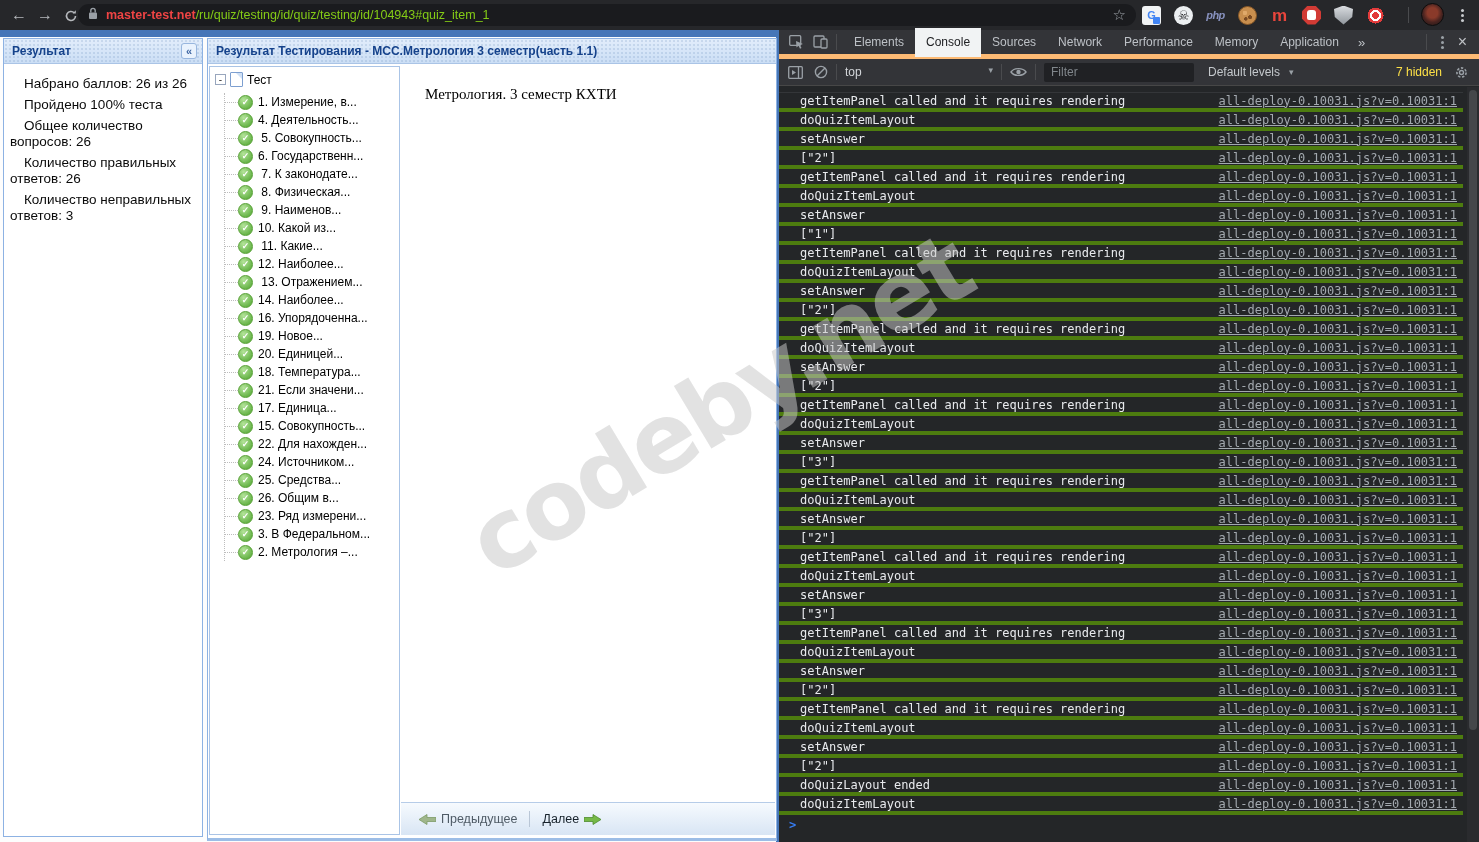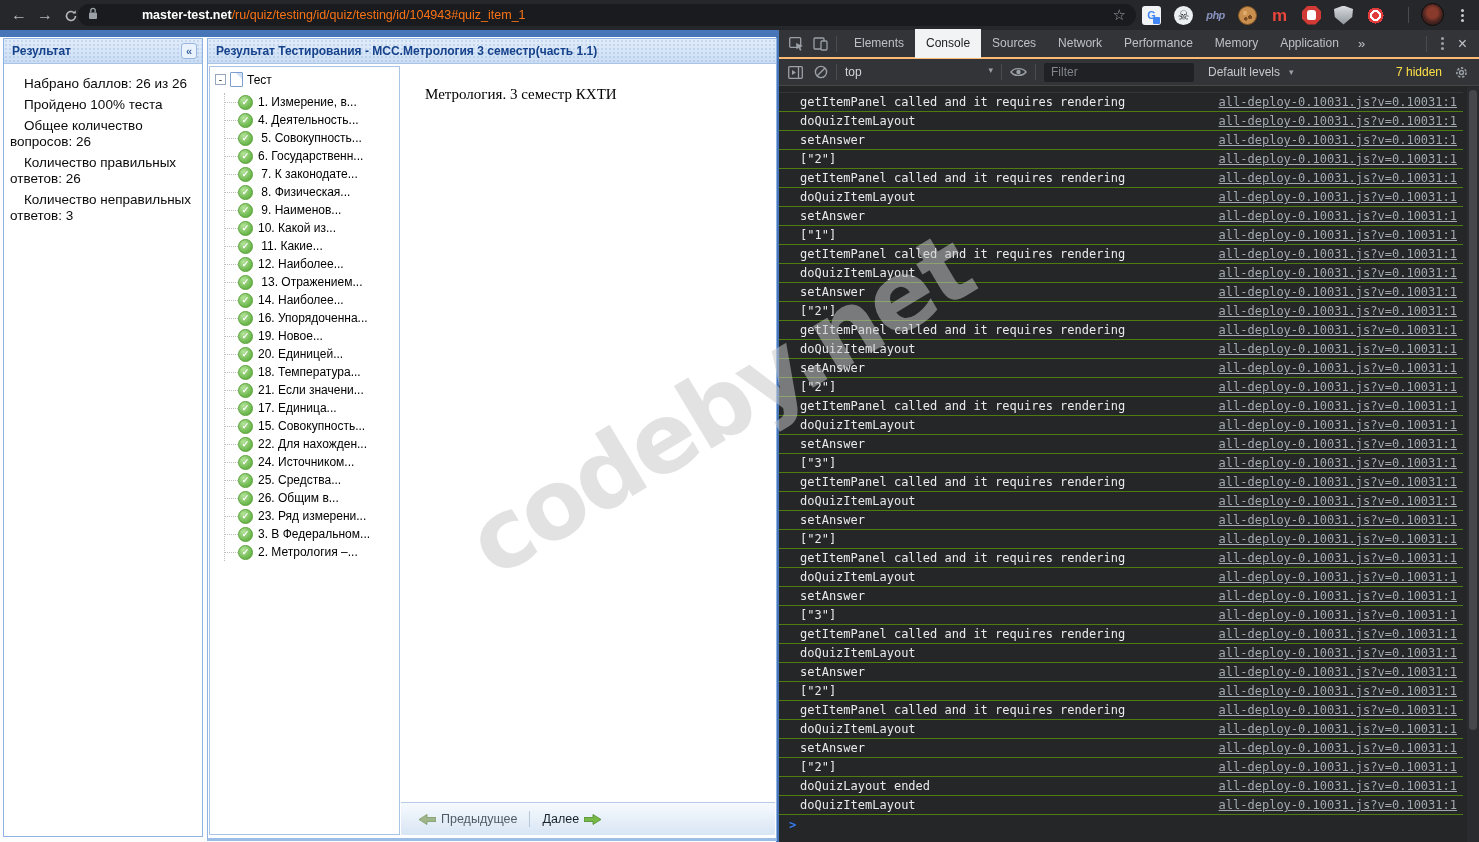--- a/index.html
+++ b/index.html
@@ -6,22 +6,22 @@
   html,body { width:1479px; height:842px; overflow:hidden; }
   body { font-family:"Liberation Sans", sans-serif; background:#fff; position:relative; }
   #app { position:absolute; inset:0; width:1479px; height:842px; background:#fff; }
 
   
   .chrome { position:absolute; left:0; top:0; width:1479px; height:30px; background:#26272a; display:flex; align-items:center; }
   .nav-ic { color:#b6b9bd; font-size:16px; width:26px; text-align:center; flex:0 0 auto; }
   .nav-ic svg { vertical-align:middle; }
   .omnibox { position:absolute; left:78px; top:4px; width:1058px; height:22px; background:#1a1b1e; border-radius:11px; display:flex; align-items:center; padding:0 10px; }
   .omnibox .url { font-size:12.5px; white-space:nowrap; overflow:hidden; margin-left:8px; flex:1; }
-  .url .domain { color:#ffffff; font-weight:bold;margin-left:36px; }
-  .url .path { color:#f97316; }
+  .url .domain { color:#ef4444; font-weight:bold; }
+  .url .path { color:#84cc16; }
   .star { color:#9aa0a6; font-size:15px; margin-left:8px; }
   .ext-row { position:absolute; left:1142px; top:0; height:30px; display:flex; align-items:center; gap:13px; }
   .ext { width:19px; height:19px; display:flex; align-items:center; justify-content:center; font-size:11px; position:relative; }
   .ext.v-translate { background:#f1f3f4; border-radius:3px; color:#4285f4; font-weight:bold; font-size:11px; }
   .ext.v-translate::after { content:''; position:absolute; right:1px; bottom:1px; width:7px; height:7px; background:#4285f4; border-radius:1px; }
   .ext.v-skull { background:#eceff1; border-radius:50%; color:#202124; font-size:13px; }
   .ext.v-php { color:#8892bf; font-style:italic; font-weight:bold; font-size:11px; letter-spacing:-0.5px; }
   .ext.v-cookie { background:radial-gradient(circle at 35% 35%, #e0a96a 2px, transparent 2.5px), radial-gradient(circle at 65% 60%, #7a4a22 1.8px, transparent 2.2px), radial-gradient(circle at 40% 70%, #7a4a22 1.5px, transparent 2px), #c98f4e; border-radius:50%; border:1px solid #8a5a28; }
   .ext.v-monkey { color:#e8453c; font-weight:800; font-size:17px; line-height:19px; }
   .ext.v-stop-hand { background:#d23b35; clip-path:polygon(30% 0,70% 0,100% 30%,100% 70%,70% 100%,30% 100%,0 70%,0 30%); }
@@ -60,21 +60,21 @@
   .content-pane { position:absolute; left:193px; right:1px; top:27px; bottom:3px; background:#fff; }
   .quiz-title { position:absolute; left:24px; top:20px; font-family:"Liberation Serif", serif; font-size:15px; color:#000; }
   .content-footer { position:absolute; left:0; right:0; bottom:0; height:33px; background:linear-gradient(#f6fafe,#d8e5f4); border-top:1px solid #b6cce8; display:flex; align-items:center; padding-left:10px; font-size:12.5px; }
   .nav-btn { display:flex; align-items:center; gap:5px; padding:0 8px; cursor:default; }
   .nav-btn .lbl-prev { color:#4f5b66; }
   .nav-btn .lbl-next { color:#17222b; }
   .footer-sep { width:1px; height:16px; background:#b9c6d6; margin:0 4px; }
 
   
   .devtools { position:absolute; left:779px; top:30px; width:700px; height:812px; background:#242628; font-family:"Liberation Sans", sans-serif; }
-  .dt-tabs { height:29px; background:#333438; border-bottom:2px solid #fdba74; display:flex; align-items:center; color:#bdc1c6; }
+  .dt-tabs { height:29px; background:#333438; border-bottom:5px solid #fdba74; display:flex; align-items:center; color:#bdc1c6; }
   .dt-tabicon { margin-left:10px; display:flex; align-items:center; }
   .dt-tab { padding:0 11px; font-size:12px; line-height:29px; height:29px; white-space:nowrap; }
   .dt-tab.active { background:#f1f3f4; color:#202124; }
   .dt-more-tabs { padding:0 8px; font-size:13px; }
   .dt-tabs-right { margin-left:auto; display:flex; align-items:center; gap:14px; padding-right:12px; }
   .dt-kebab i { width:3px; height:3px; border-radius:50%; background:#9aa0a6; box-shadow:0 -5px 0 #9aa0a6, 0 5px 0 #9aa0a6; display:block; }
   .dt-close { color:#c0c3c7; font-size:16px; line-height:16px; }
 
   .dt-toolbar { height:27px; background:#333438; border-bottom:1px solid #474747; display:flex; align-items:center; color:#bdc1c6; font-size:12px; }
   .dt-divider { width:1px; height:16px; background:#4a4b4e; margin:0 8px; flex:0 0 auto; }
@@ -82,21 +82,21 @@
   .ctx-select { display:flex; width:148px; justify-content:space-between; color:#d3d6da; }
   .caret { font-size:9px; color:#9aa0a6; }
   .filter-input { width:150px; height:19px; background:#202124; border:none; border-radius:2px; color:#e8eaed; font-size:12px; padding:0 7px; font-family:"Liberation Sans", sans-serif; }
   .filter-input::placeholder { color:#80868b; }
   .levels { margin-left:14px; display:flex; align-items:center; gap:9px; color:#c4c8cc; }
   .dt-right { margin-left:auto; display:flex; align-items:center; gap:12px; padding-right:10px; }
   .hidden-count { color:#fde047; }
 
   .dt-console { position:absolute; left:0; right:0; top:57px; bottom:0; font-family:"DejaVu Sans Mono","Liberation Mono",monospace; font-size:12px; color:#e8eaed; padding-right:16px; }
   .crow-partial { height:6px; border-bottom:1px solid #343639; }
-  .crow { height:19px; display:flex; align-items:center; justify-content:space-between; border-bottom:1px solid #4d7c0f; padding-left:21px; padding-right:6px; }
+  .crow { height:19px; display:flex; align-items:center; justify-content:space-between; border-bottom:4px solid #4d7c0f; padding-left:21px; padding-right:6px; }
   .crow .msg { white-space:pre; }
   .crow .src { color:#a3a9af; text-decoration:underline; white-space:nowrap; margin-left:20px; }
   .prompt-row { height:19px; display:flex; align-items:center; padding-left:10px; }
   .prompt-chevron { color:#367cf1; font-weight:bold; font-size:12px; }
   .dt-scrollbar { position:absolute; right:0; top:57px; bottom:0; width:12px; background:#2a2b2e; }
   .dt-scroll-thumb { position:absolute; left:2px; right:2px; top:3px; height:640px; background:#45474a; border-radius:4px; }
 
   
   .watermark { position:absolute; left:365px; top:330px; width:710px; height:150px; z-index:50; pointer-events:none; display:flex; align-items:center; justify-content:center; transform:rotate(-31deg); font-weight:bold; font-size:96px; letter-spacing:-3px; color:rgba(199,199,199,0.52); font-family:"DejaVu Sans", sans-serif; }
 </style>

